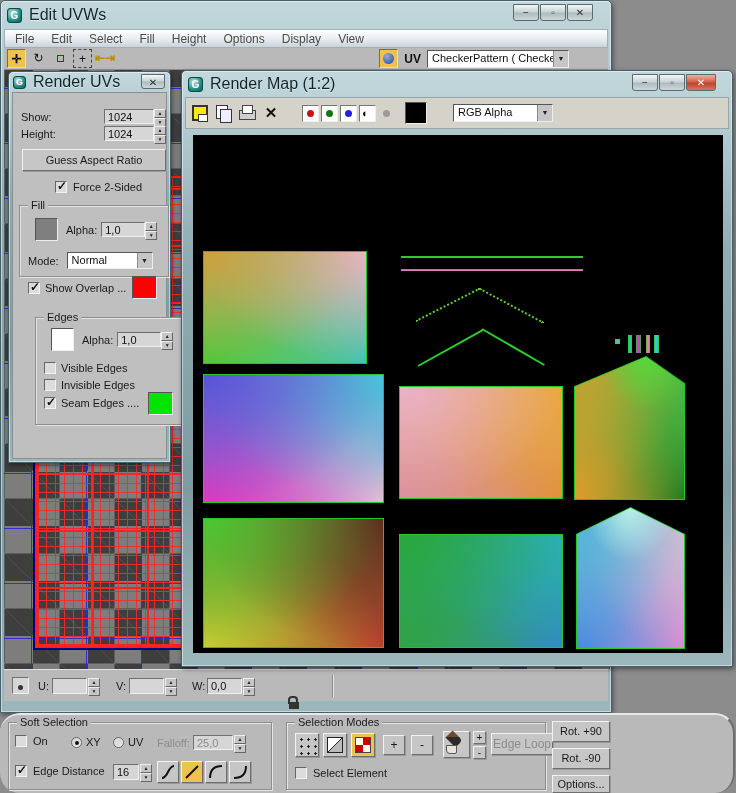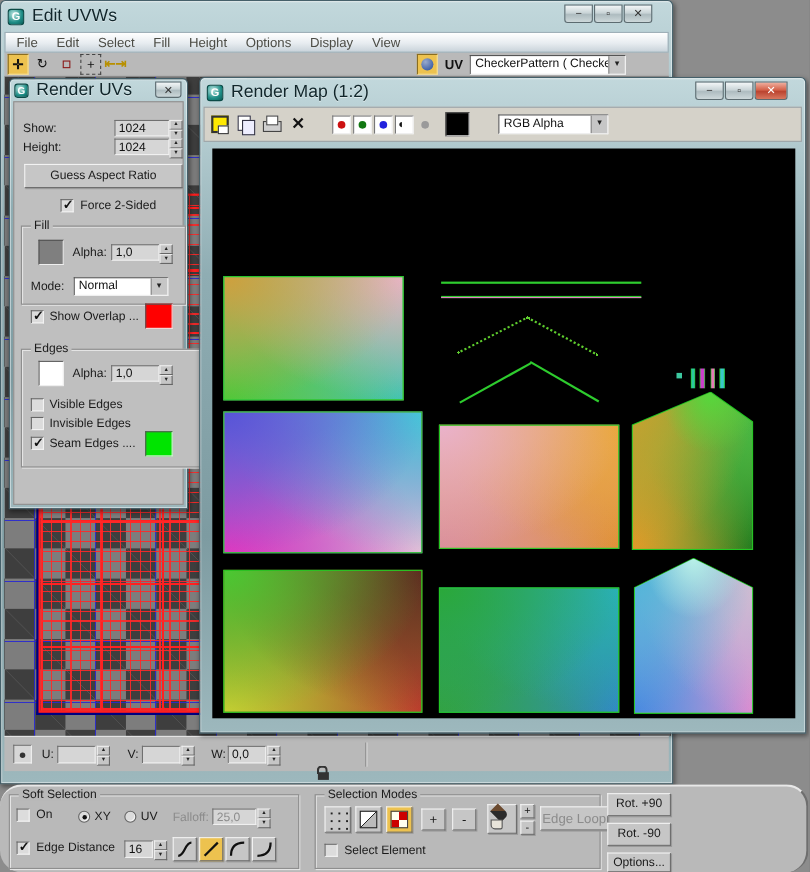--- a/index.html
+++ b/index.html
@@ -283,21 +283,21 @@
             <span class="dd-arrow">▼</span>
           </div>
         </div>
         <div class="row" style="left:8px;top:76px;">
           <span class="cb checked"></span>
           <span class="lbl" style="margin-left:5px;">Show Overlap ...</span>
         </div>
         <div class="swatch" style="position:absolute;left:112px;top:70px;width:25px;height:23px;background:#ff0000;"></div>
       </div>
 
-      <div class="grp" style="left:6px;top:224px;width:178px;height:108px;">
+      <div class="grp" style="left:22px;top:224px;width:178px;height:108px;">
         <span class="grp-legend">Edges</span>
         <div class="swatch" style="position:absolute;left:15px;top:10px;width:23px;height:23px;background:#ffffff;"></div>
         <div class="row" style="left:46px;top:14px;">
           <span class="lbl">Alpha:</span>
           <div class="sunken inputbox" style="width:44px;height:15px;margin-left:4px;">1,0</div>
           <div class="spin" style="height:15px;">
               <span>▲</span>
               <span>▼</span>
             </div>
         </div>

